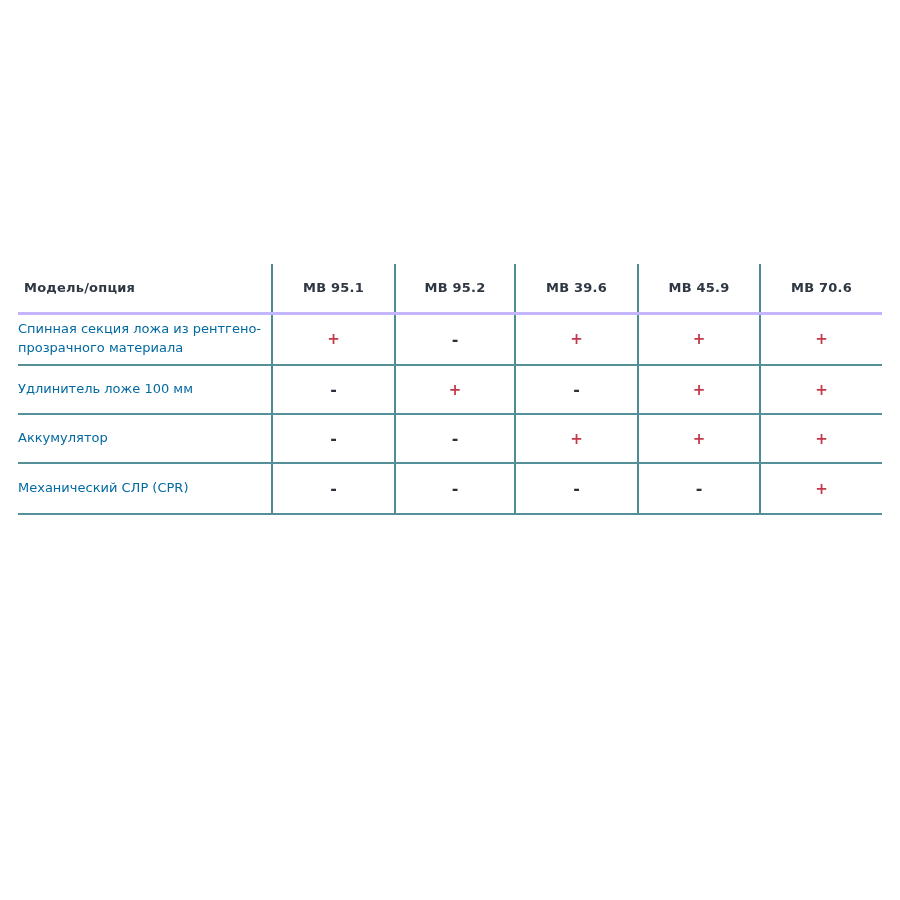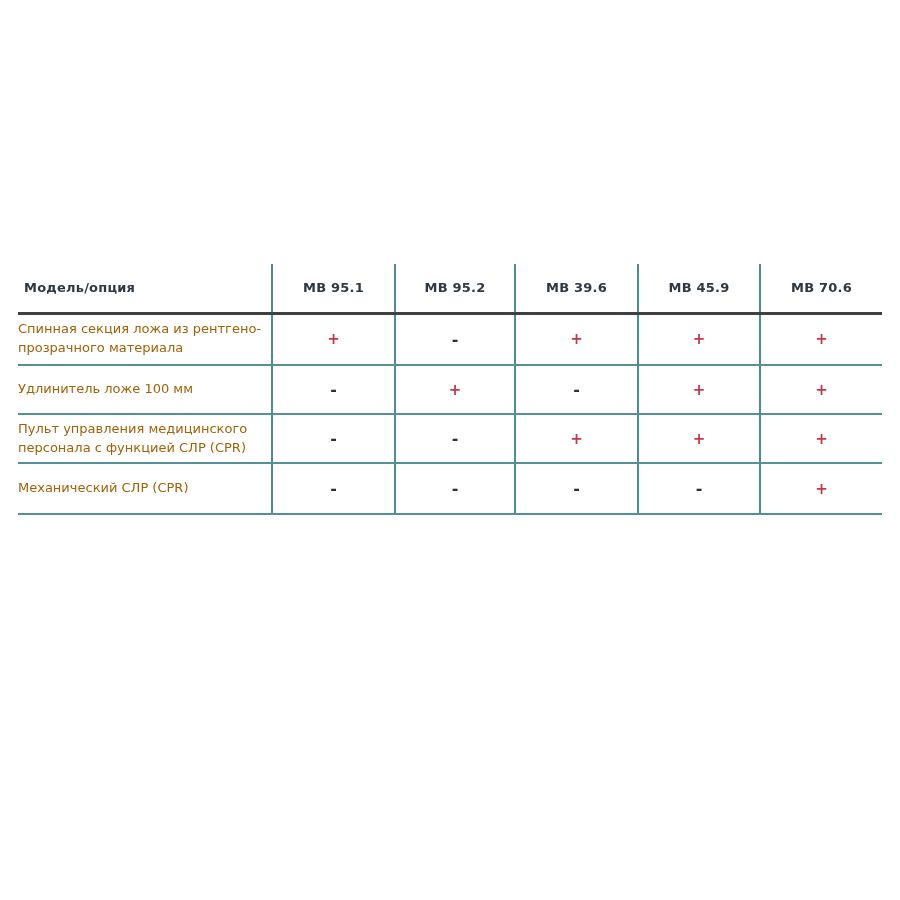--- a/index.html
+++ b/index.html
@@ -37,21 +37,21 @@
 
   
   table.spec-table th + th,
   table.spec-table td + td {
     border-left: 2px solid #4e8c94;
   }
 
   
   table.spec-table thead tr { height: 49px; }
   table.spec-table thead th {
-    border-bottom: 3px solid #404040;
+    border-bottom: 3px solid #c4b5fd;
     color: #2e3742;
     font-size: 13px;
     font-weight: bold;
     letter-spacing: 0.2px;
     padding: 0;
     text-align: center;
     vertical-align: middle;
   }
   table.spec-table thead th.first {
     text-align: left;
@@ -65,21 +65,21 @@
     padding: 0;
   }
   table.spec-table tbody tr:nth-child(1) { height: 52px; }
   table.spec-table tbody tr:nth-child(2) { height: 49px; }
   table.spec-table tbody tr:nth-child(3) { height: 49px; }
   table.spec-table tbody tr:nth-child(4) { height: 51px; }
   table.spec-table tbody tr:nth-child(5) { height: 48px; }
   table.spec-table tbody tr:nth-child(6) { height: 64px; }
 
   td.label {
-    color: #a16207;
+    color: #0369a1;
     font-size: 13px;
     line-height: 1.45;
     padding-left: 6px;
     padding-right: 10px;
     text-align: left;
   }
   td.val {
     text-align: center;
     font-weight: bold;
     font-size: 15px;
@@ -122,21 +122,21 @@
         </tr>
         <tr>
           <td class="label">Удлинитель ложе 100 мм</td>
           <td class="val minus">-</td>
           <td class="val plus">+</td>
           <td class="val minus">-</td>
           <td class="val plus">+</td>
           <td class="val plus">+</td>
         </tr>
         <tr>
-          <td class="label">Пульт управления медицинского персонала с функцией СЛР (CPR)</td>
+          <td class="label">Аккумулятор</td>
           <td class="val minus">-</td>
           <td class="val minus">-</td>
           <td class="val plus">+</td>
           <td class="val plus">+</td>
           <td class="val plus">+</td>
         </tr>
         <tr>
           <td class="label">Механический СЛР (CPR)</td>
           <td class="val minus">-</td>
           <td class="val minus">-</td>

